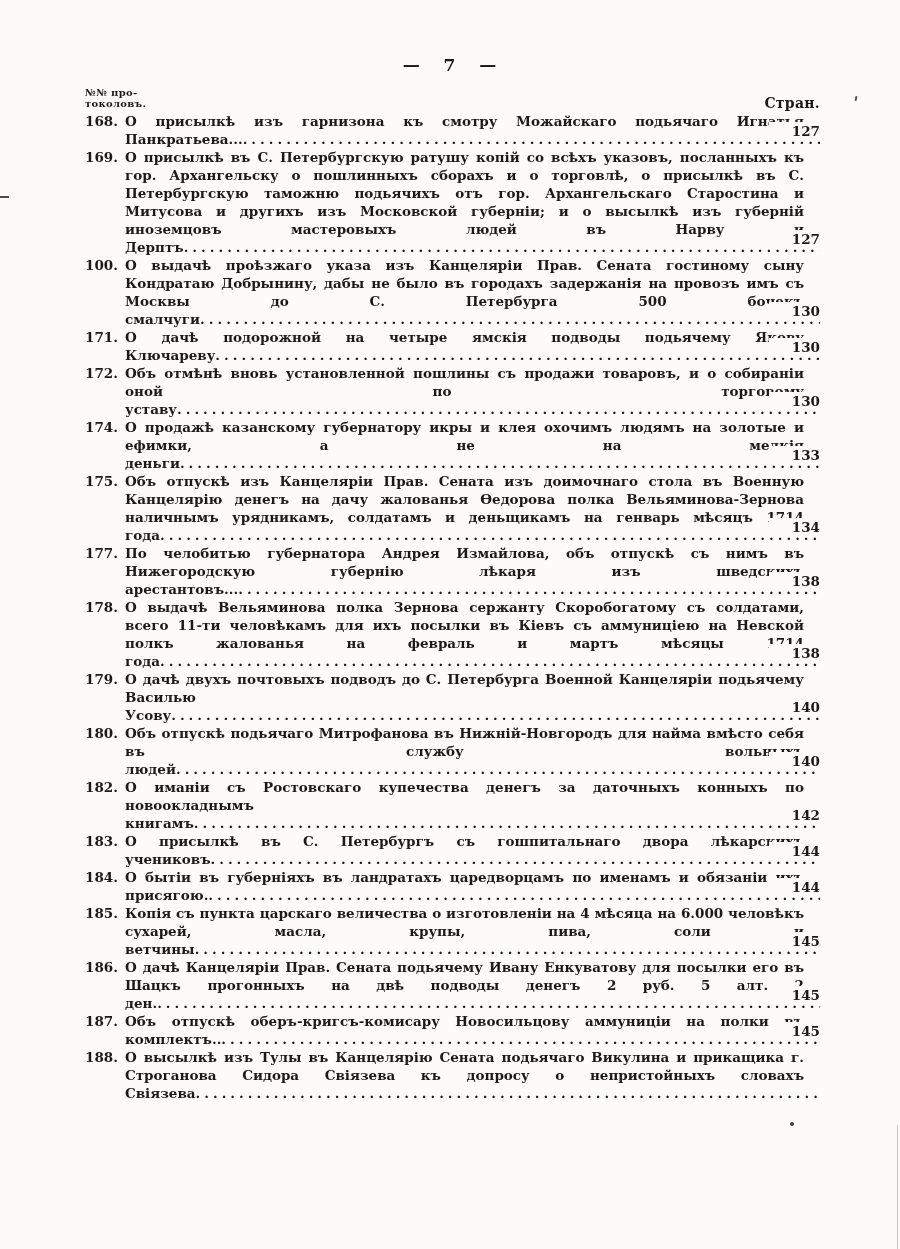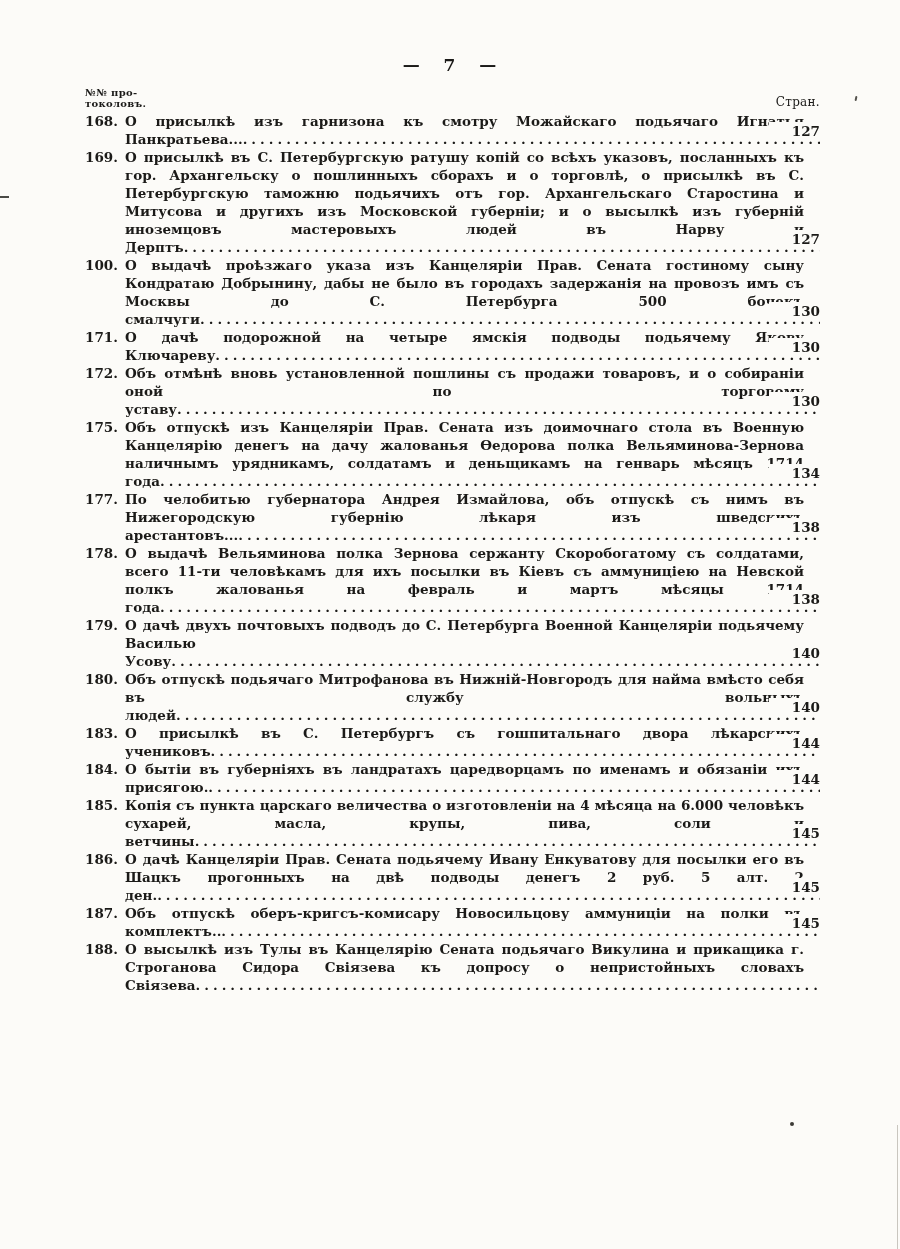--- a/index.html
+++ b/index.html
@@ -29,22 +29,22 @@
     position: absolute;
     top: 88px; left: 85px;
     font-size: 10px;
     line-height: 10.5px;
     font-weight: bold;
     letter-spacing: 0.3px;
   }
   .col-head-right {
     position: absolute;
     top: 95px; right: 80px;
-    font-size: 12px;
-    font-weight: normal;
+    font-size: 14px;
+    font-weight: bold;
     letter-spacing: 0.3px;
   }
   .entries {
     position: absolute;
     top: 112px; left: 85px;
     width: 735px;
     font-size: 13.5px;
     line-height: 18px;
     font-weight: bold;
   }
@@ -133,38 +133,46 @@
   </div>
       <div class="entry">
     <span class="num">171.</span><span class="txt">О дачѣ подорожной на четыре ямскія подводы подьячему Якову Ключареву</span>
     <span class="pg">130</span>
   </div>
       <div class="entry">
     <span class="num">172.</span><span class="txt">Объ отмѣнѣ вновь установленной пошлины съ продажи товаровъ, и о собираніи оной по торговому уставу</span>
     <span class="pg">130</span>
   </div>
       <div class="entry">
+    <span class="num">174.</span><span class="txt">О продажѣ казанскому губернатору икры и клея охочимъ людямъ на золотые и ефимки, а не на мелкія деньги</span>
+    <span class="pg">133</span>
+  </div>
+      <div class="entry">
     <span class="num">175.</span><span class="txt">Объ отпускѣ изъ Канцеляріи Прав. Сената изъ доимочнаго стола въ Военную Канцелярію денегъ на дачу жалованья Ѳедорова полка Вельяминова-Зернова наличнымъ урядникамъ, солдатамъ и деньщикамъ на генварь мѣсяцъ 1714 года</span>
     <span class="pg">134</span>
   </div>
       <div class="entry">
     <span class="num">177.</span><span class="txt">По челобитью губернатора Андрея Измайлова, объ отпускѣ съ нимъ въ Нижегородскую губернію лѣкаря изъ шведскихъ арестантовъ...</span>
     <span class="pg">138</span>
   </div>
       <div class="entry">
     <span class="num">178.</span><span class="txt">О выдачѣ Вельяминова полка Зернова сержанту Скоробогатому съ солдатами, всего 11-ти человѣкамъ для ихъ посылки въ Кіевъ съ аммуниціею на Невской полкъ жалованья на февраль и мартъ мѣсяцы 1714 года</span>
     <span class="pg">138</span>
   </div>
       <div class="entry">
     <span class="num">179.</span><span class="txt">О дачѣ двухъ почтовыхъ подводъ до С. Петербурга Военной Канцеляріи подьячему Василью Усову</span>
     <span class="pg">140</span>
   </div>
       <div class="entry">
     <span class="num">180.</span><span class="txt">Объ отпускѣ подьячаго Митрофанова въ Нижній-Новгородъ для найма вмѣсто себя въ службу вольныхъ людей</span>
     <span class="pg">140</span>
+  </div>
+      <div class="entry">
+    <span class="num">182.</span><span class="txt">О иманіи съ Ростовскаго купечества денегъ за даточныхъ конныхъ по новоокладнымъ книгамъ</span>
+    <span class="pg">142</span>
   </div>
       <div class="entry">
     <span class="num">183.</span><span class="txt">О присылкѣ въ С. Петербургъ съ гошпитальнаго двора лѣкарскихъ учениковъ</span>
     <span class="pg">144</span>
   </div>
       <div class="entry">
     <span class="num">184.</span><span class="txt">О бытіи въ губерніяхъ въ ландратахъ царедворцамъ по именамъ и обязаніи ихъ присягою.</span>
     <span class="pg">144</span>
   </div>
       <div class="entry">

